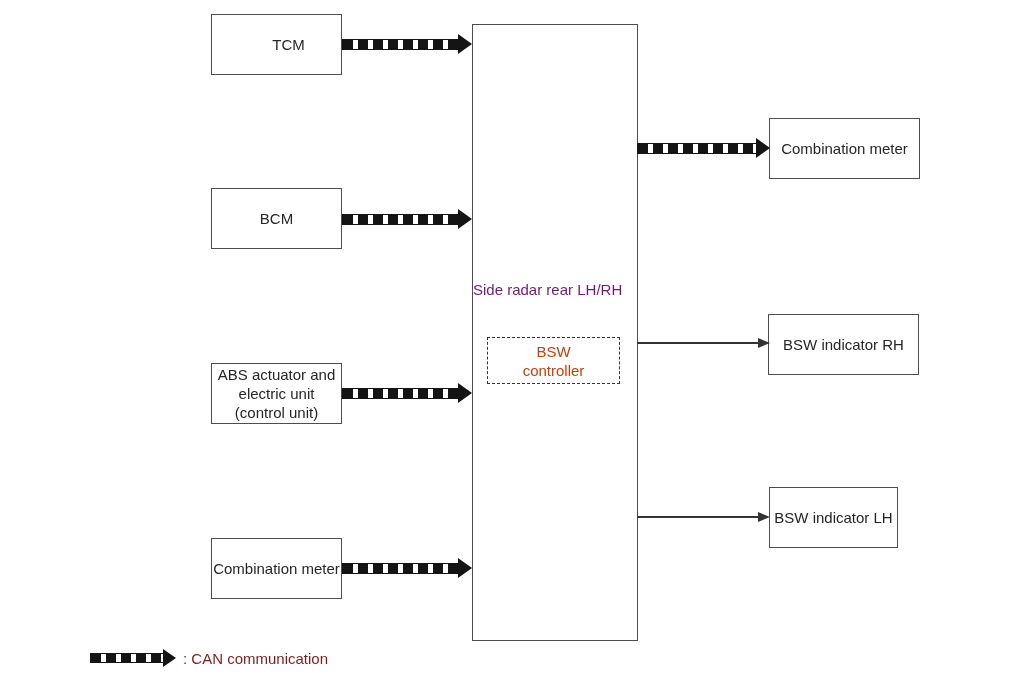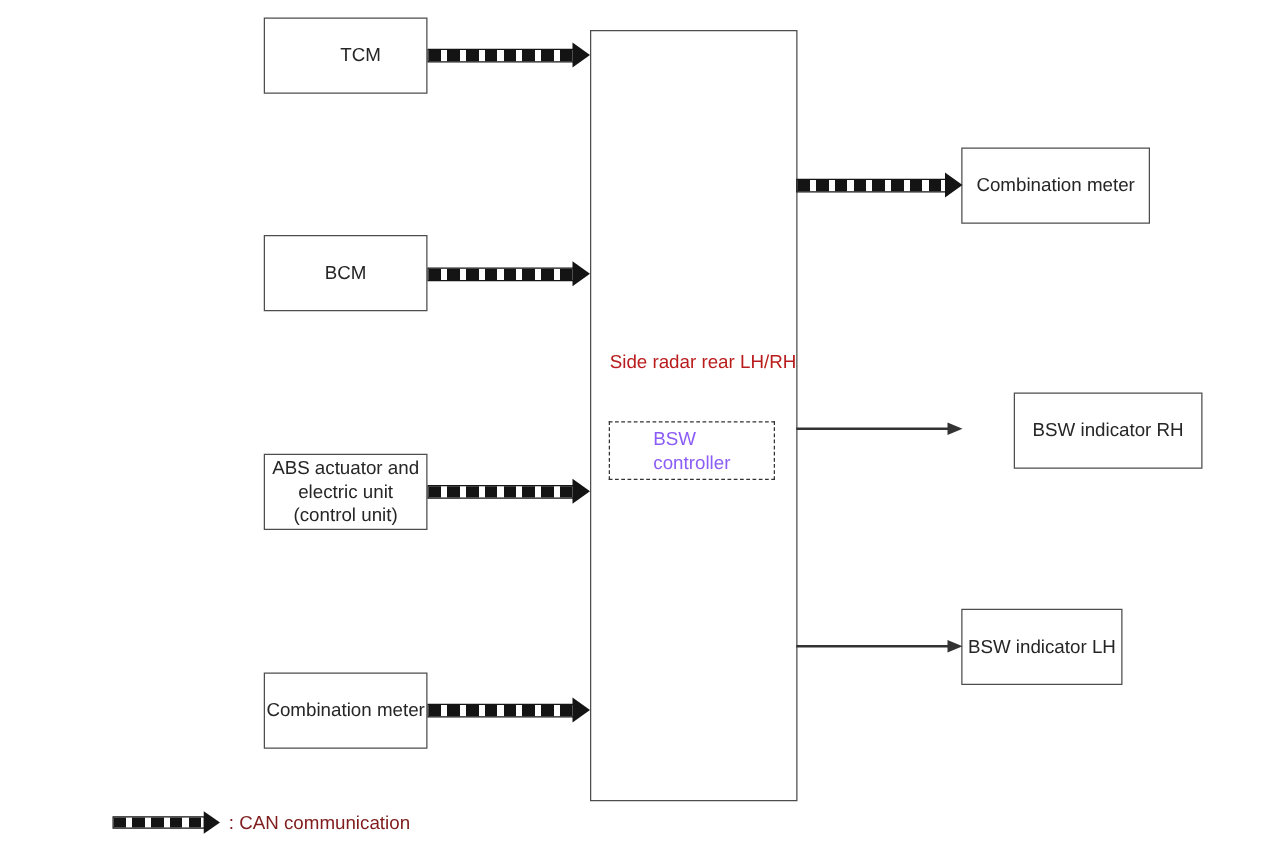--- a/index.html
+++ b/index.html
@@ -28,51 +28,51 @@
     line-height: 19px;
     color: #262626;
     white-space: pre-line;
     box-sizing: border-box;
   }
   .node-tcm            { left: 211px; top: 14px;  width: 131px; height: 61px; padding-left: 24px; }
   .node-bcm            { left: 211px; top: 188px; width: 131px; height: 61px; }
   .node-abs            { left: 211px; top: 363px; width: 131px; height: 61px; }
   .node-combo-left     { left: 211px; top: 538px; width: 131px; height: 61px; }
   .node-combo-right    { left: 769px; top: 118px; width: 151px; height: 61px; }
-  .node-bsw-rh         { left: 811px; top: 314px; width: 151px; height: 61px; text-align: center; }
+  .node-bsw-rh         { left: 768px; top: 314px; width: 151px; height: 61px; text-align: center; }
   .node-bsw-lh         { left: 769px; top: 487px; width: 129px; height: 61px; }
 
   .node-radar {
     position: absolute;
     left: 472px; top: 24px; width: 166px; height: 617px;
     background: #ffffff;
     border: 1.5px solid #4d4d4d;
     box-sizing: border-box;
   }
   .radar-label {
     position: absolute;
     left: 0; right: 0;
     top: 256px;
-    text-align: right;
-    font-size: 15px;
-    color: #b91c1c;
+    text-align: left;
+    font-size: 15px;
+    color: #701a75;
     white-space: pre-line;
   }
   .bsw-controller {
     position: absolute;
     left: 14px; top: 312px;
     width: 133px; height: 47px;
     border: 1.6px dashed #333333;
     display: flex;
     align-items: center;
     justify-content: center;
-    text-align: left;
+    text-align: center;
     font-size: 15px;
     line-height: 19px;
-    color: #8b5cf6;
+    color: #c2410c;
     white-space: pre-line;
     box-sizing: border-box;
   }
 
   
   .can-arrow {
     position: absolute;
     display: flex;
     align-items: center;
     height: 22px;

